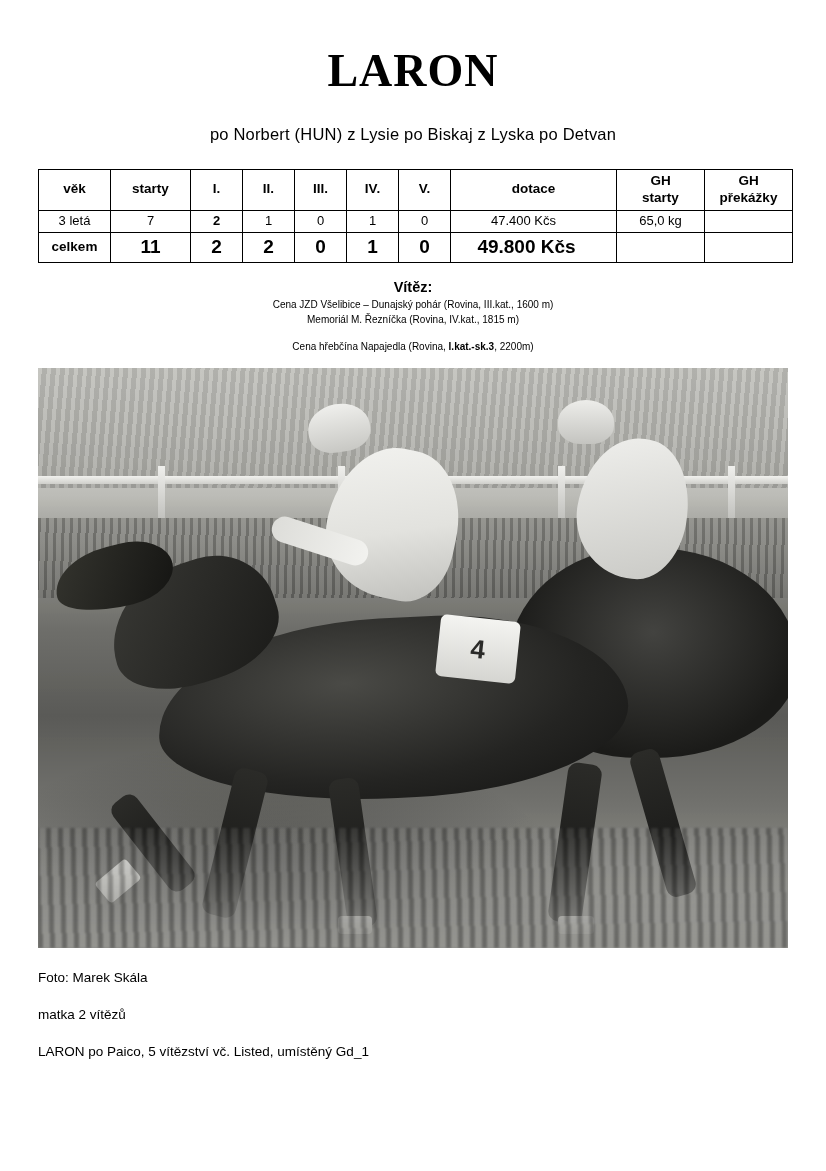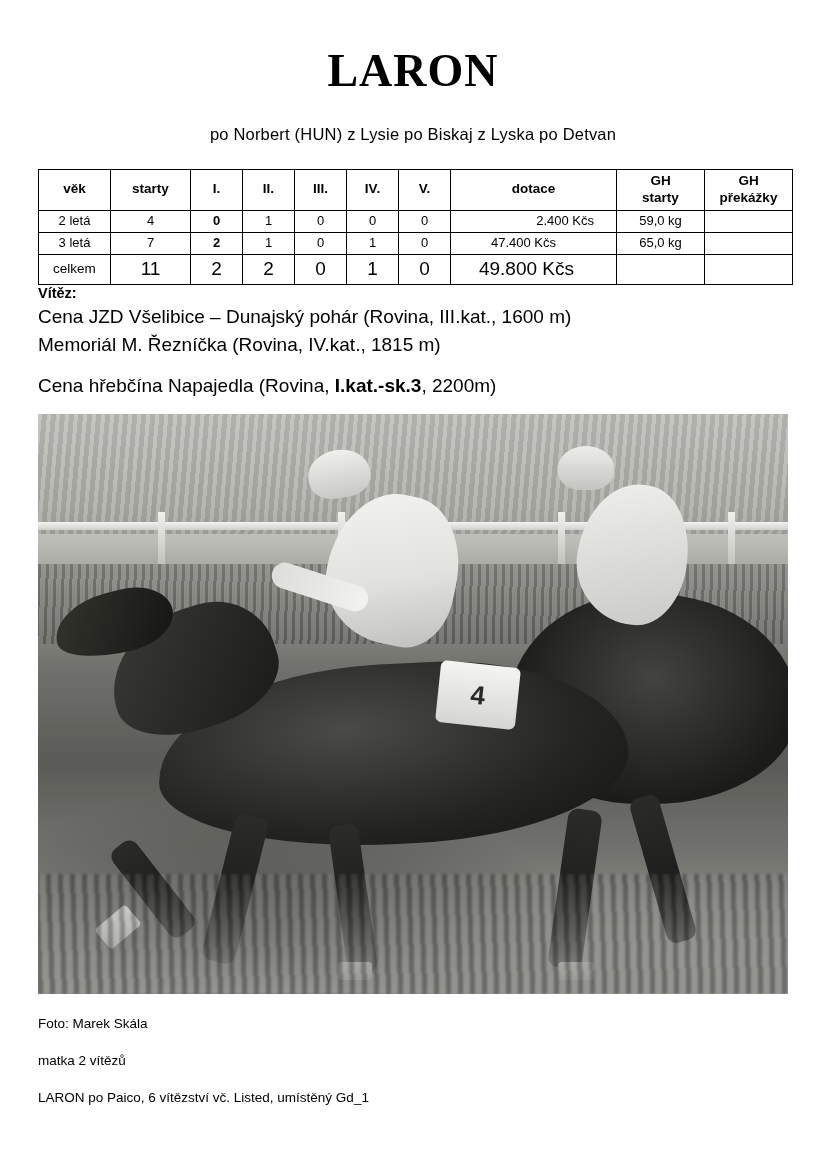--- a/index.html
+++ b/index.html
@@ -59,37 +59,39 @@
   table.stats th {
     font-weight: bold;
     font-size: 13.5px;
     height: 38px;
     vertical-align: middle;
   }
   table.stats td {
     height: 19px;
   }
   table.stats tr.total td {
-    font-weight: normal;
+    font-weight: bold;
     font-size: 19px;
     height: 27px;
   }
   table.stats tr.total td.age {
     font-size: 13.5px;
   }
   td.b { font-weight: bold; }
   .awards {
+    text-align: center;
+    margin-top: 16px;
   }
   .awards .hdr {
     font-weight: bold;
     font-size: 14.5px;
     margin-bottom: 2px;
   }
   .awards .row {
-    font-size: 19px;
+    font-size: 10px;
     line-height: 1.5;
   }
   .awards .group2 {
     margin-top: 12px;
   }
   .photo-wrap {
     margin: 14px auto 0 auto;
     width: 750px;
     height: 580px;
     position: relative;
@@ -281,32 +283,20 @@
           <span>starty</span>
         </th>
         <th>
           <span>GH</span><br>
           <span>překážky</span>
         </th>
       </tr>
     </thead>
     <tbody>
       <tr>
-        <td>2 letá</td>
-        <td>4</td>
-        <td class="b">0</td>
-        <td>1</td>
-        <td>0</td>
-        <td>0</td>
-        <td>0</td>
-        <td style="text-align:right;padding-right:22px">2.400 Kčs</td>
-        <td>59,0 kg</td>
-        <td></td>
-      </tr>
-      <tr>
         <td>3 letá</td>
         <td>7</td>
         <td class="b">2</td>
         <td>1</td>
         <td>0</td>
         <td>1</td>
         <td>0</td>
         <td style="padding-right:22px">47.400 Kčs</td>
         <td>65,0 kg</td>
         <td></td>
@@ -369,16 +359,16 @@
     <div class="jockey1-arm"></div>
 
     <div class="saddle-cloth">4</div>
 
     <div class="blur-fg"></div>
   </div>
 
   <div class="captions">
     <div class="cap">Foto: Marek Skála</div>
     <div class="cap">matka 2 vítězů</div>
-    <div class="cap">LARON po Paico, 6 vítězství vč. Listed, umístěný Gd_1</div>
+    <div class="cap">LARON po Paico, 5 vítězství vč. Listed, umístěný Gd_1</div>
   </div>
 
 </div>
 
 </body></html>

